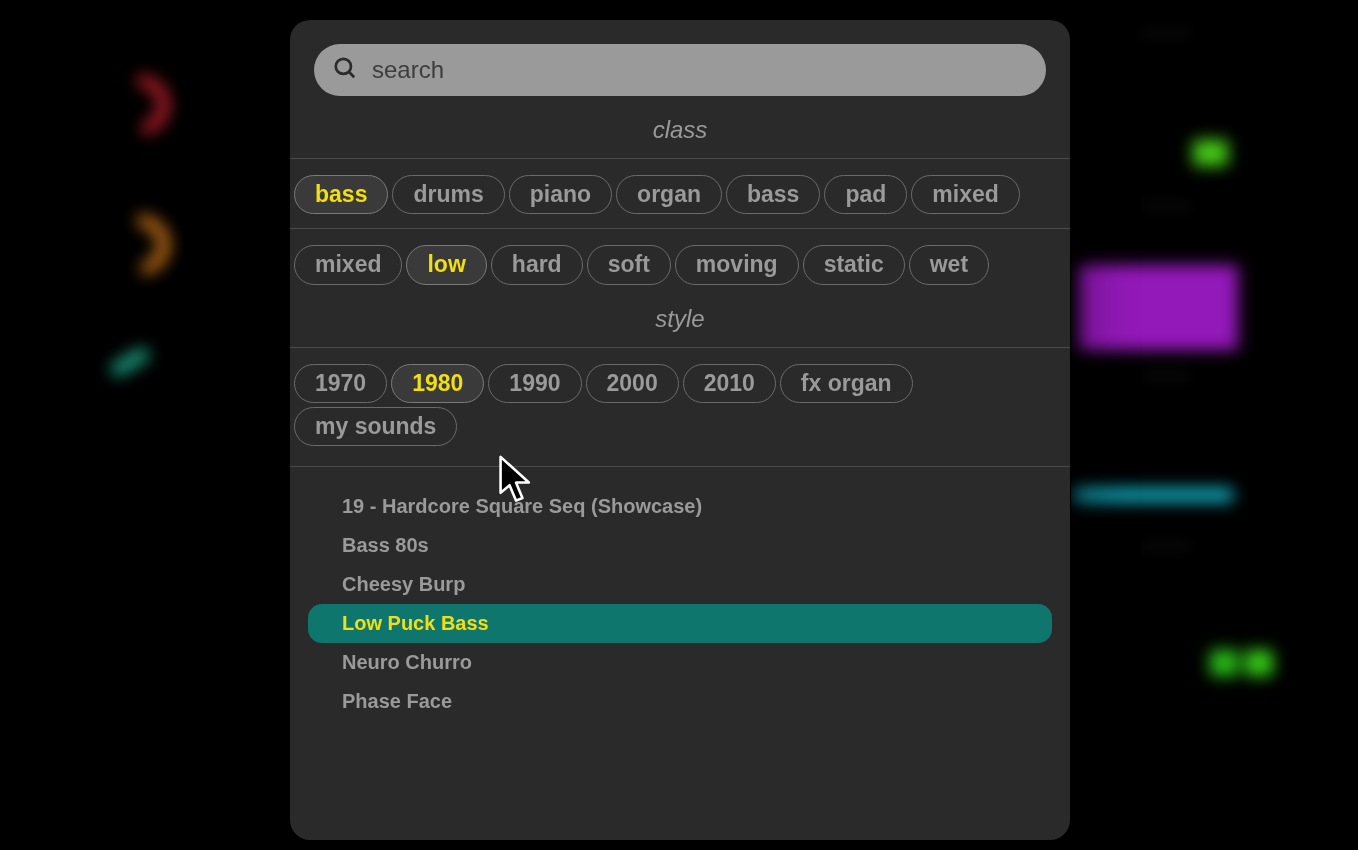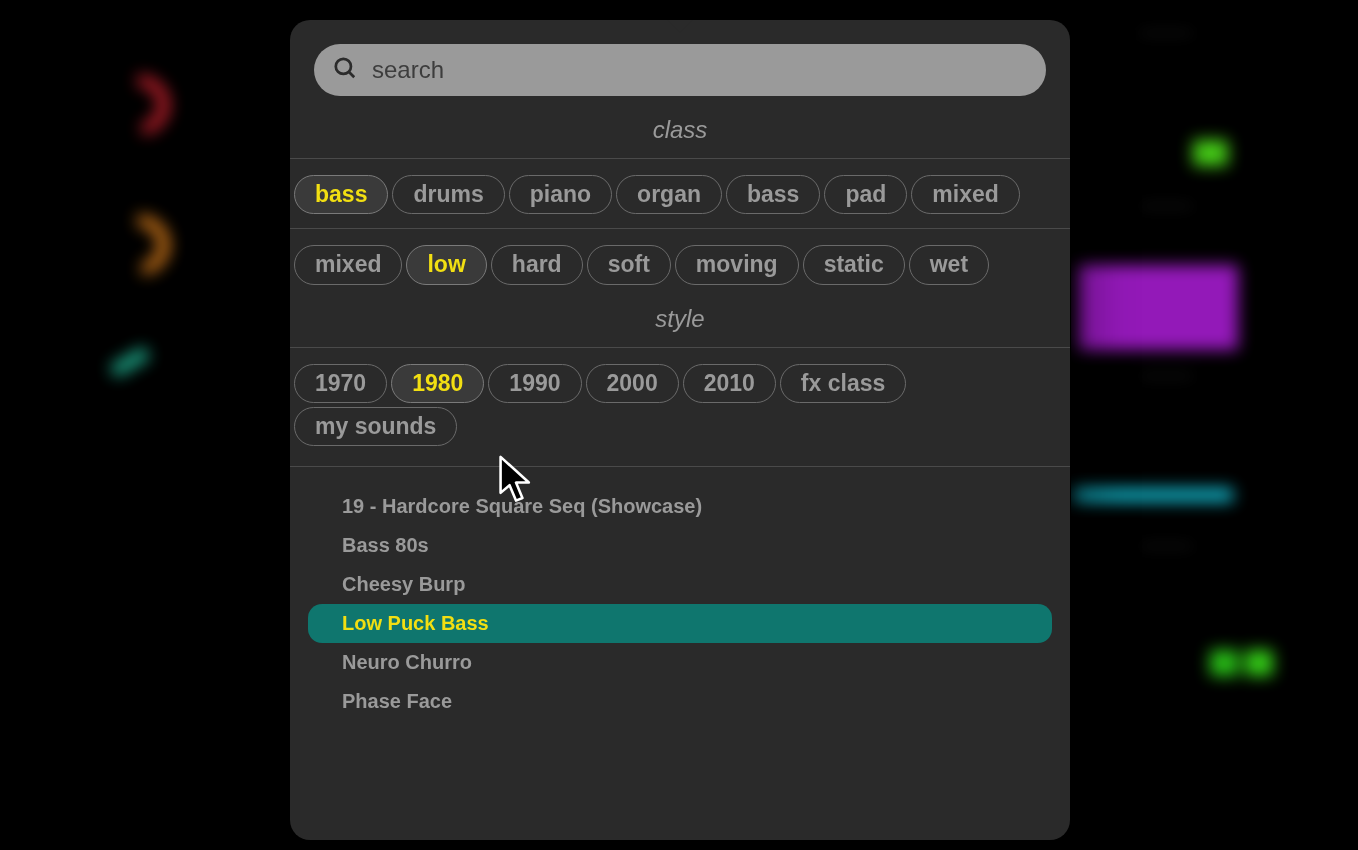--- a/index.html
+++ b/index.html
@@ -172,21 +172,21 @@
     </div>
 
   <div class="section-title">style</div>
   <div class="divider"></div>
   <div class="pills" id="pills-style">
       <button class="pill">1970</button>
       <button class="pill active">1980</button>
       <button class="pill">1990</button>
       <button class="pill">2000</button>
       <button class="pill">2010</button>
-      <button class="pill">fx class</button>
+      <button class="pill">fx organ</button>
       <button class="pill">my sounds</button>
     </div>
 
   <div class="divider" style="margin-top:20px"></div>
 
   <div class="results" id="results">
       <div class="result">19 - Hardcore Square Seq (Showcase)</div>
       <div class="result">Bass 80s</div>
       <div class="result">Cheesy Burp</div>
       <div class="result selected">Low Puck Bass</div>

